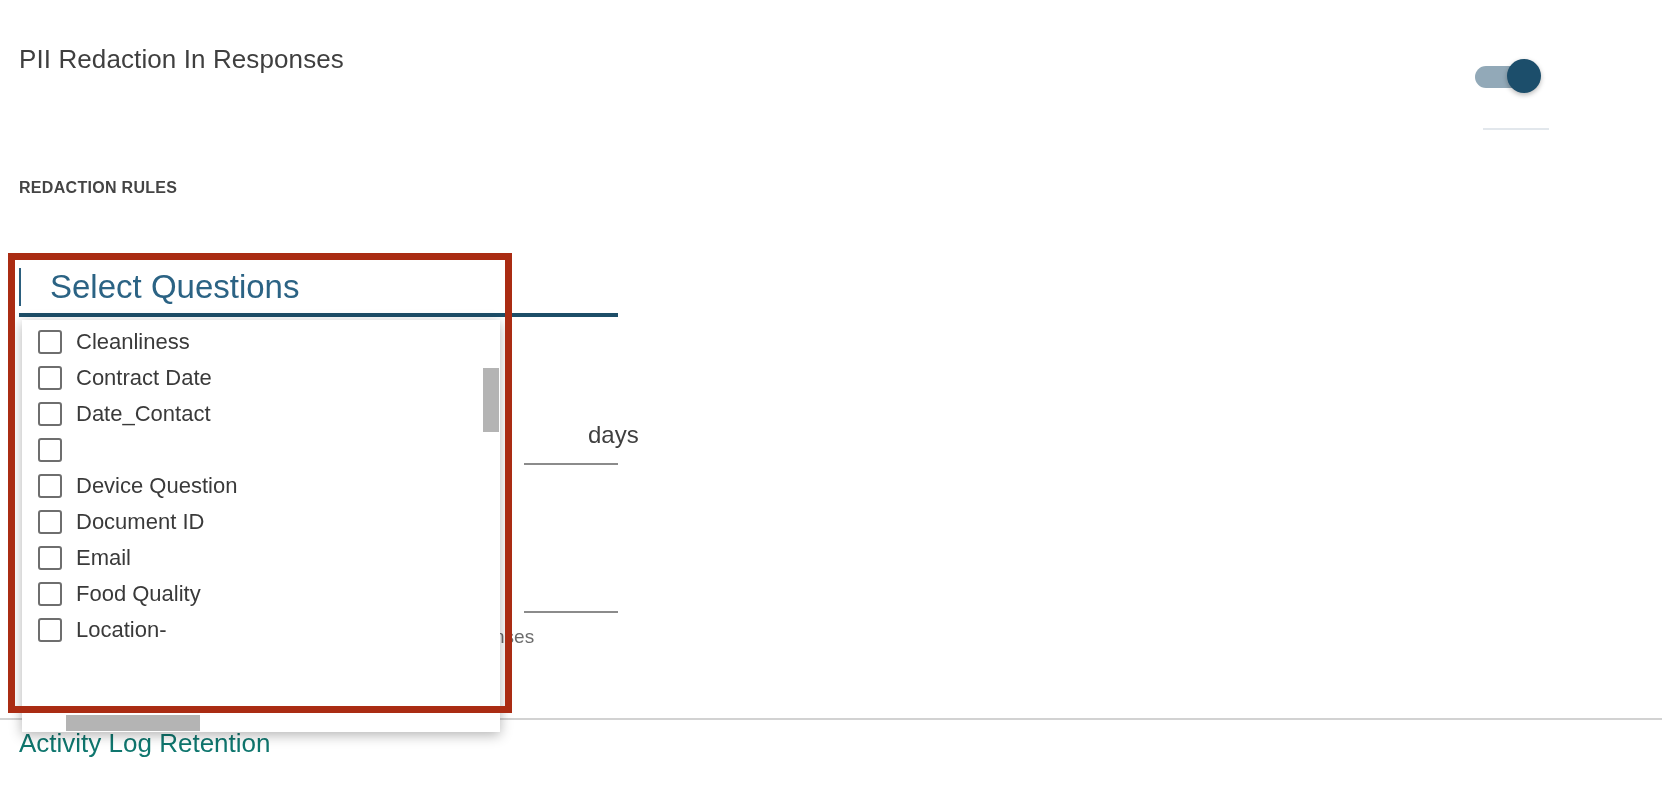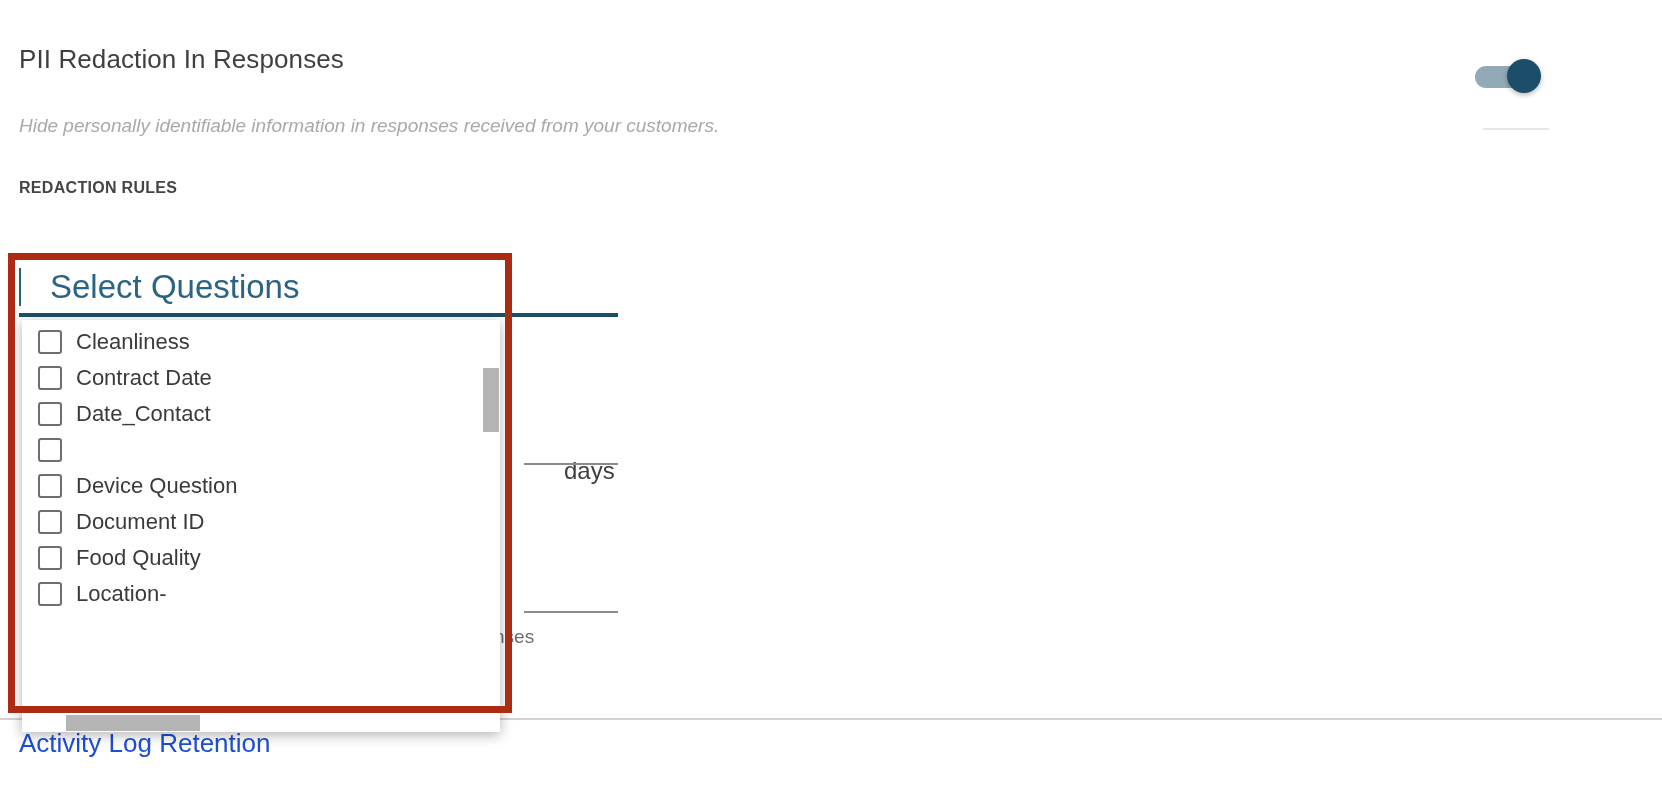--- a/index.html
+++ b/index.html
@@ -212,27 +212,26 @@
     top: 253px;
     width: 504px;
     height: 460px;
     border: 7px solid #aa2c13;
     pointer-events: none;
   }
 
   
   .bg-days {
     position: absolute;
-    left: 564px;
+    left: 588px;
     top: 419px;
     font-size: 24px;
     line-height: 32px;
     color: #3f3f3f;
     white-space: nowrap;
-    margin-top: 36px;
   }
   .bg-line-1 {
     position: absolute;
     left: 524px;
     top: 463px;
     width: 94px;
     height: 2px;
     background: #8b8b8b;
   }
   .bg-line-2 {
@@ -260,32 +259,31 @@
     width: 1662px;
     height: 2px;
     background: #d2d2d2;
   }
   .bg-next-title {
     position: absolute;
     left: 19px;
     top: 726px;
     font-size: 26px;
     line-height: 34px;
-    color: #1d4ed8;
+    color: #0f766e;
     white-space: nowrap;
   }
 </style>
 </head>
 <body>
 
 <div class="page">
 
   <div class="section-title">PII Redaction In Responses</div>
 
-  <div class="section-desc">Hide personally identifiable information in responses received from your customers.</div>
 
   <div class="rules-label">REDACTION RULES</div>
 
   <div class="toggle-wrap">
     <div class="toggle-track"></div>
     <div class="toggle-thumb"></div>
   </div>
   <div class="toggle-underline"></div>
 
   <div class="bg-days">days</div>
@@ -318,20 +316,24 @@
         <div class="dd-item">
           <span class="dd-checkbox"></span>
         </div>
         <div class="dd-item">
           <span class="dd-checkbox"></span>
           <span class="dd-text">Device Question</span>
         </div>
         <div class="dd-item">
           <span class="dd-checkbox"></span>
           <span class="dd-text">Document ID</span>
+        </div>
+        <div class="dd-item">
+          <span class="dd-checkbox"></span>
+          <span class="dd-text">Email</span>
         </div>
         <div class="dd-item">
           <span class="dd-checkbox"></span>
           <span class="dd-text">Food Quality</span>
         </div>
         <div class="dd-item">
           <span class="dd-checkbox"></span>
           <span class="dd-text">Location-</span>
         </div>
       </div>

